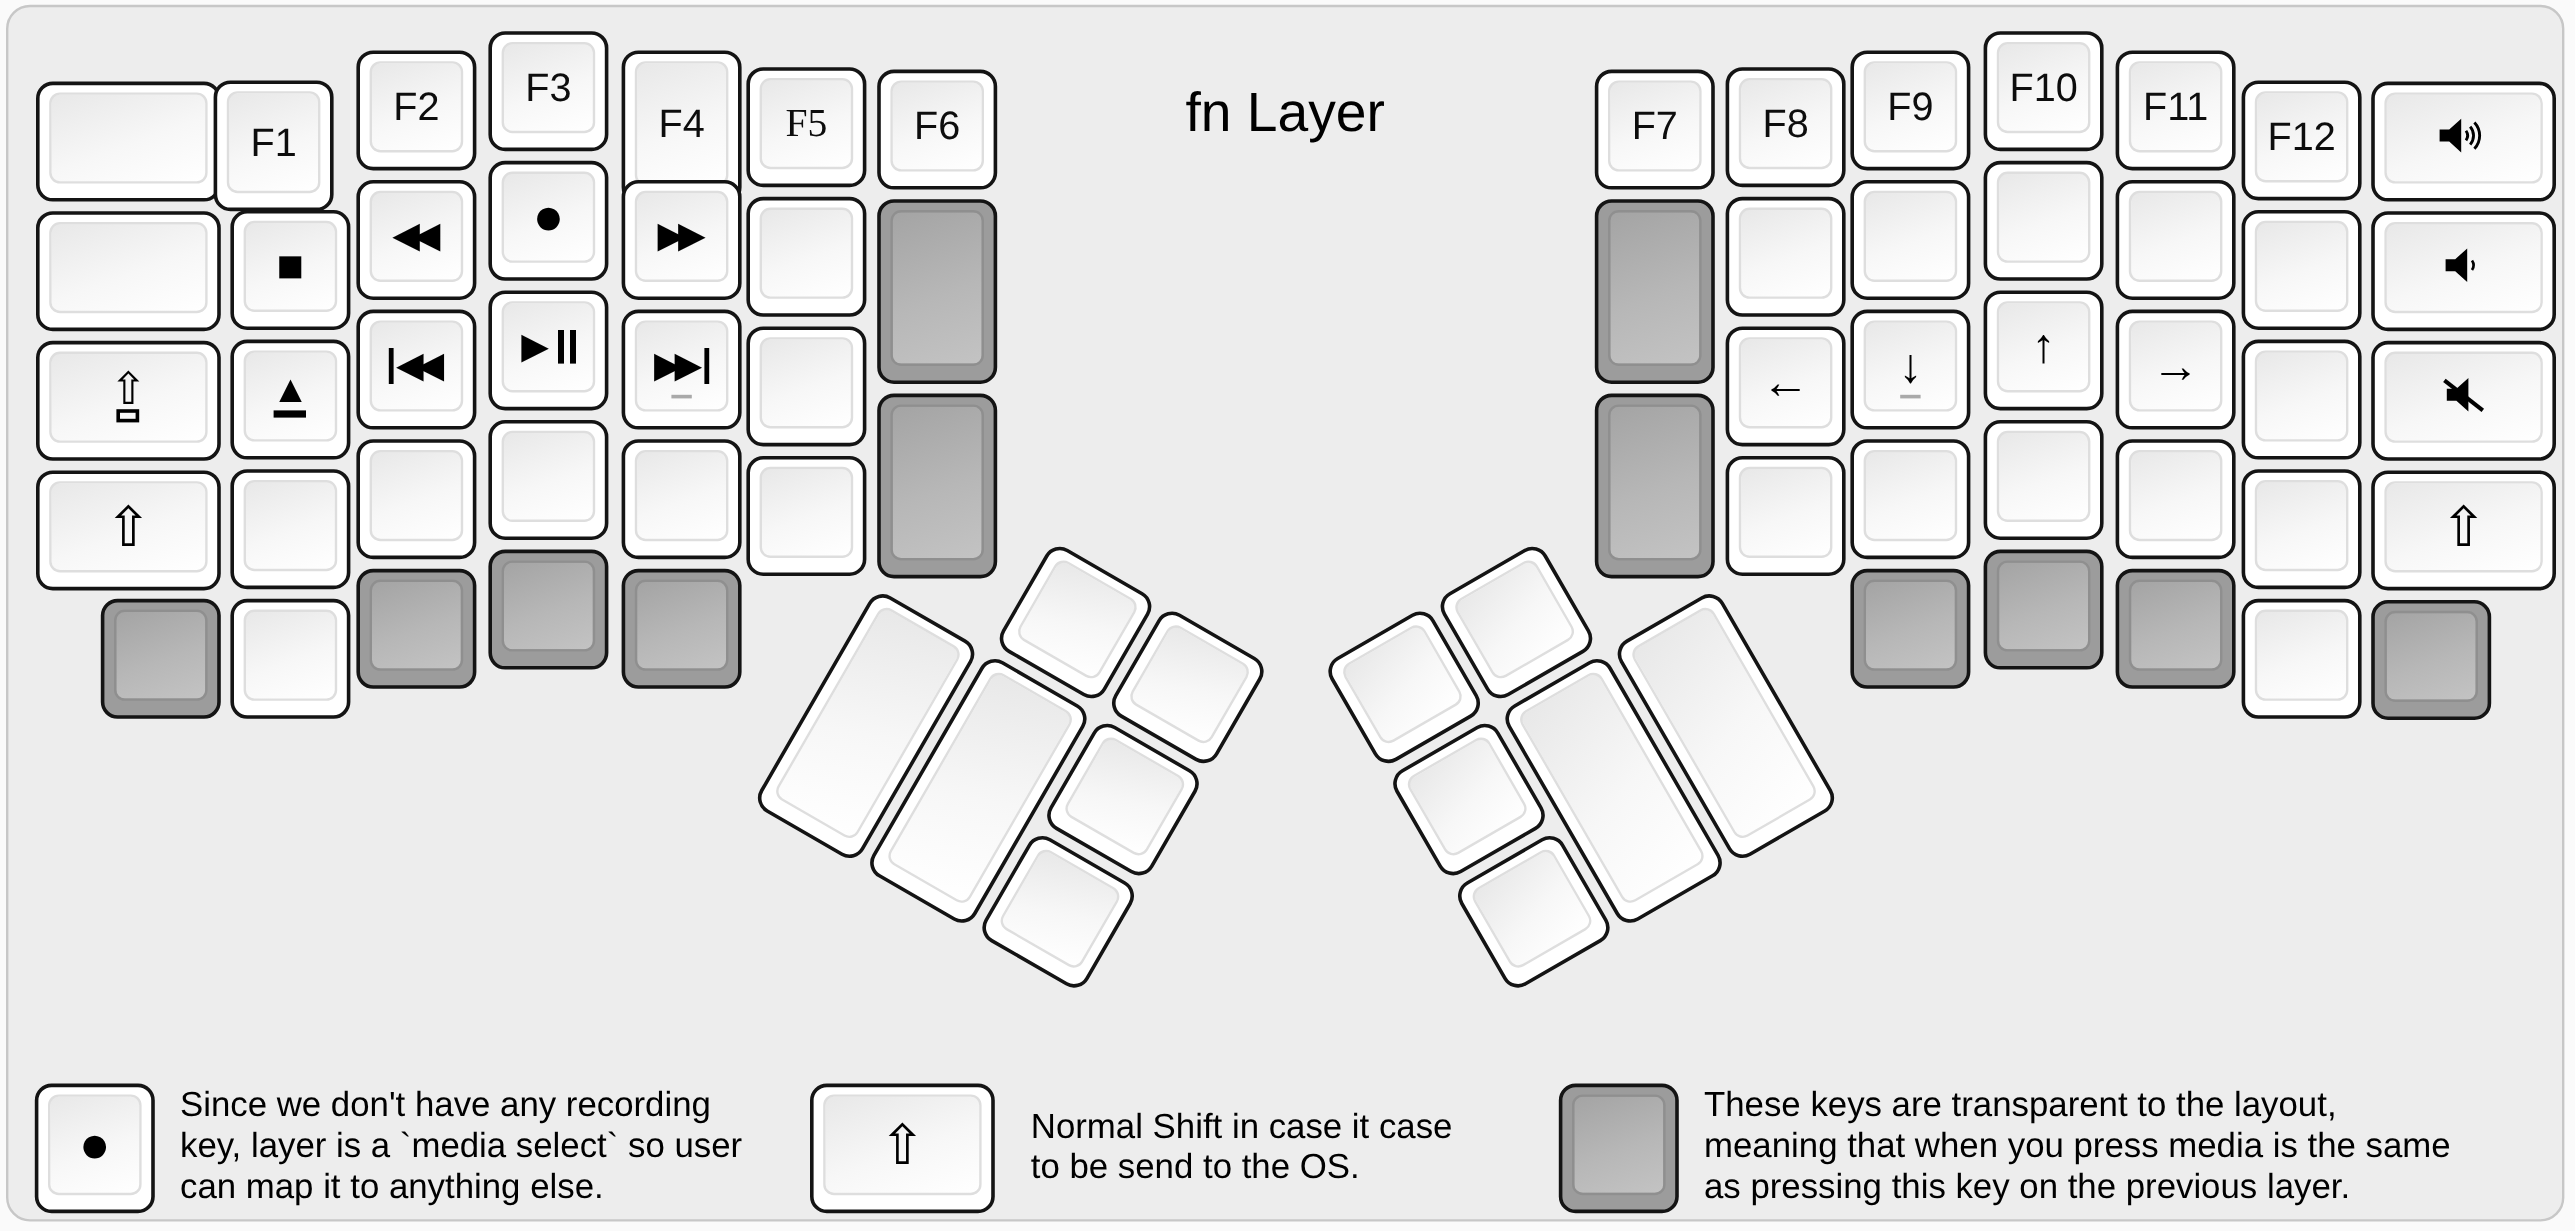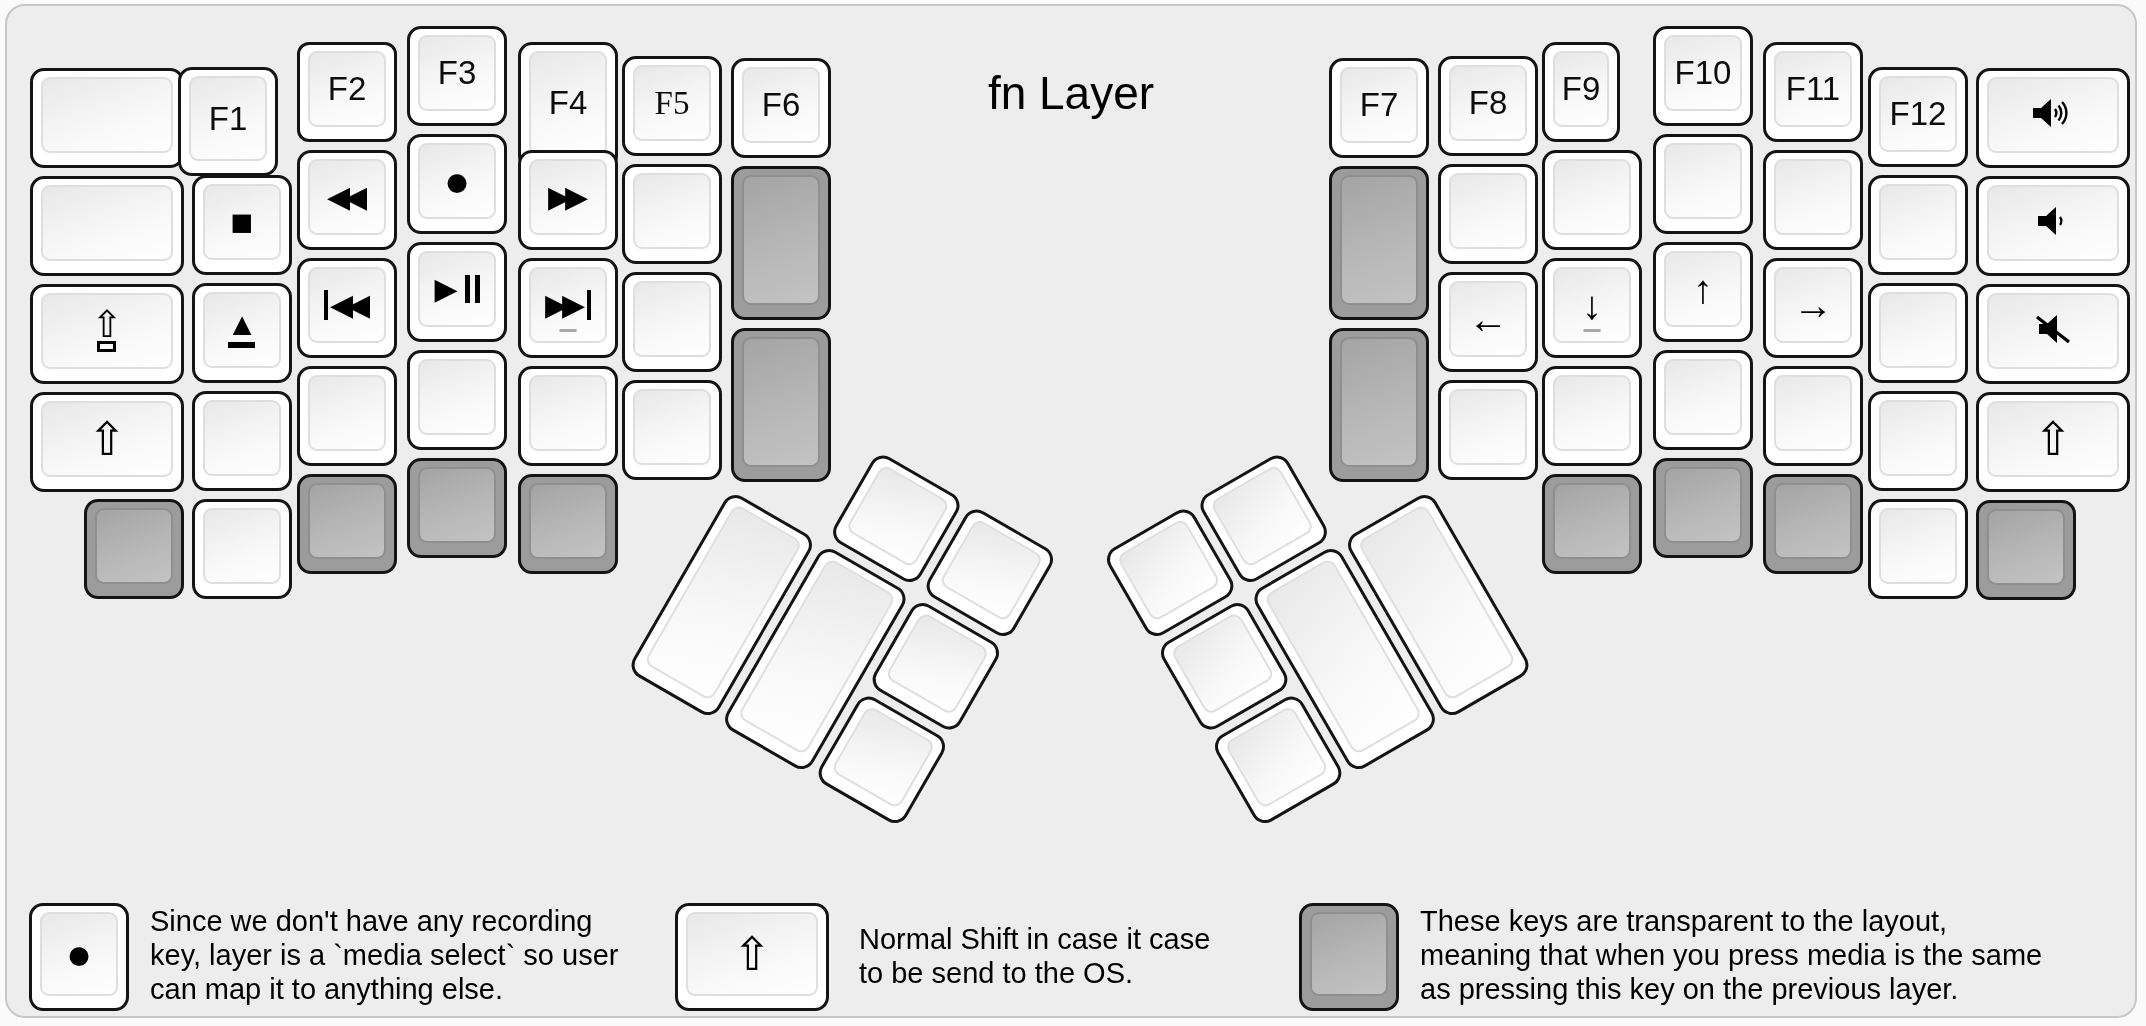--- a/index.html
+++ b/index.html
@@ -88,21 +88,21 @@
               <span class="ebar"></span>
             </span>
           </div>
         </div>
         <div class="key" style="left: 185px; top: 385px; width: 100px; height: 100px;">
           <div class="face"></div>
         </div>
         <div class="key" style="left: 185px; top: 493px; width: 100px; height: 100px;">
           <div class="face"></div>
         </div>
-        <div class="key" style="left: 290px; top: 36px; width: 100px; height: 100px; border-radius: 12px;">
+        <div class="key" style="left: 290px; top: 36px; width: 100px; height: 100px;">
           <div class="face">
             <span class="klabel">F2</span>
           </div>
         </div>
         <div class="key" style="left: 290px; top: 144px; width: 100px; height: 100px;">
           <div class="face">
             <span class="icon-row">
               <span class="tri">◀</span>
               <span class="tri overlap">◀</span>
             </span>
@@ -224,21 +224,21 @@
           <div class="face"></div>
         </div>
         <div class="key" style="left: 1431px; top: 266px; width: 100px; height: 100px;">
           <div class="face">
             <span class="arrow">←</span>
           </div>
         </div>
         <div class="key" style="left: 1431px; top: 374px; width: 100px; height: 100px;">
           <div class="face"></div>
         </div>
-        <div class="key" style="left: 1535px; top: 36px; width: 78px; height: 100px;">
+        <div class="key" style="left: 1535px; top: 36px; width: 100px; height: 100px;">
           <div class="face">
             <span class="klabel">F9</span>
           </div>
         </div>
         <div class="key" style="left: 1535px; top: 144px; width: 100px; height: 100px;">
           <div class="face"></div>
         </div>
         <div class="key" style="left: 1535px; top: 252px; width: 100px; height: 100px;">
           <div class="face">
             <span class="arrow">↓</span>

